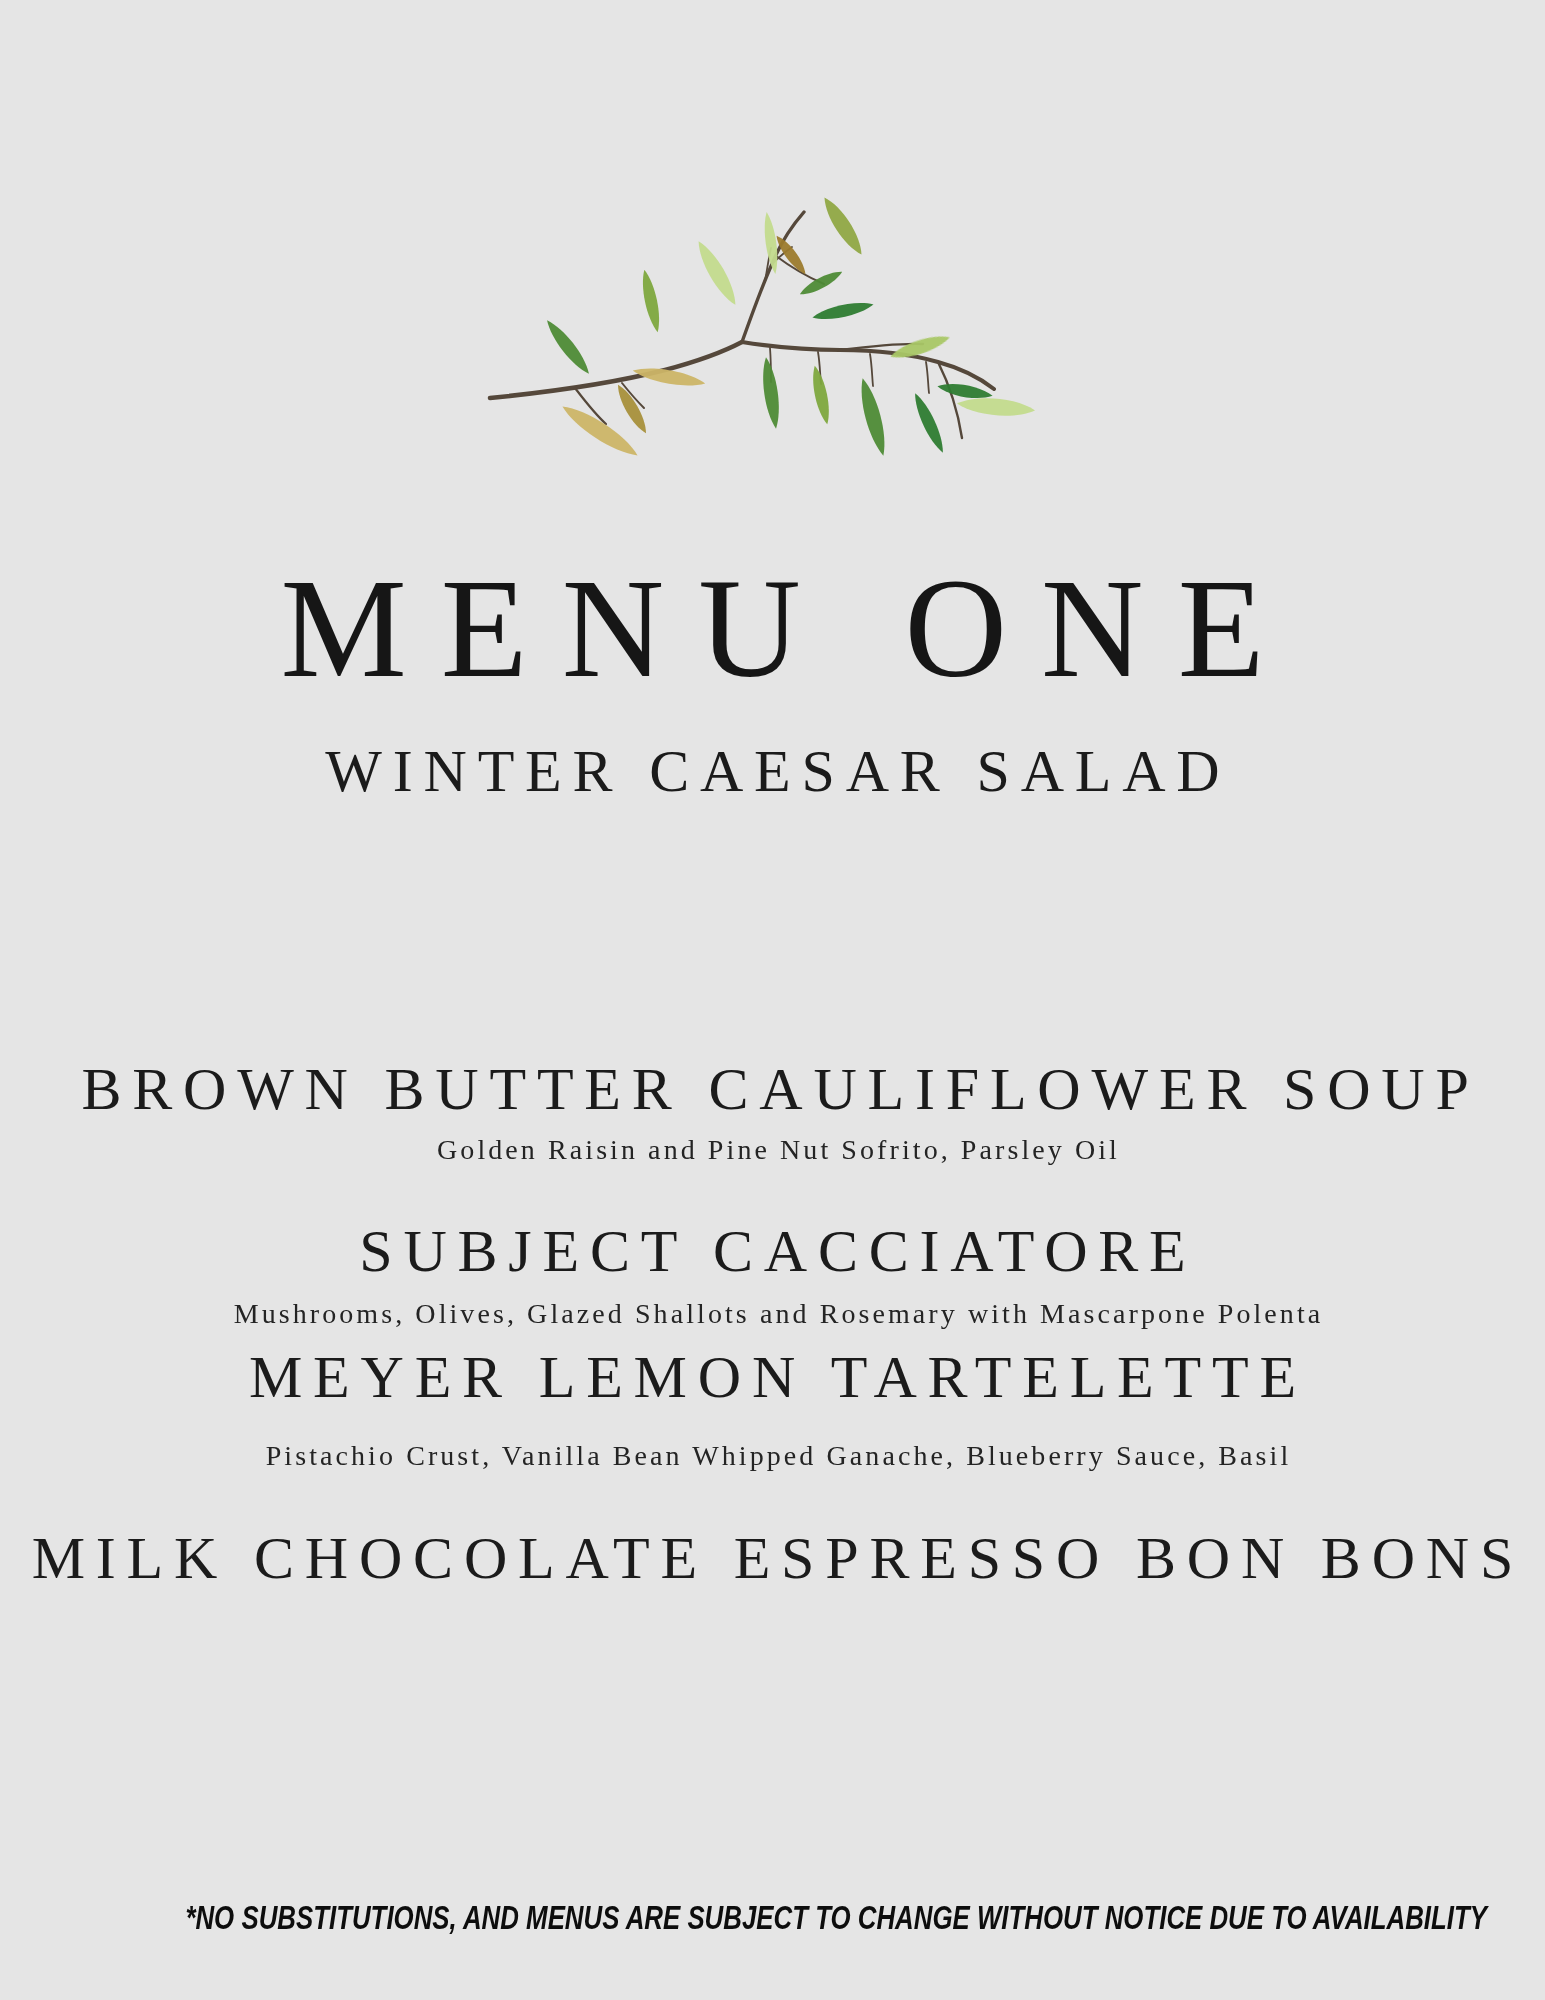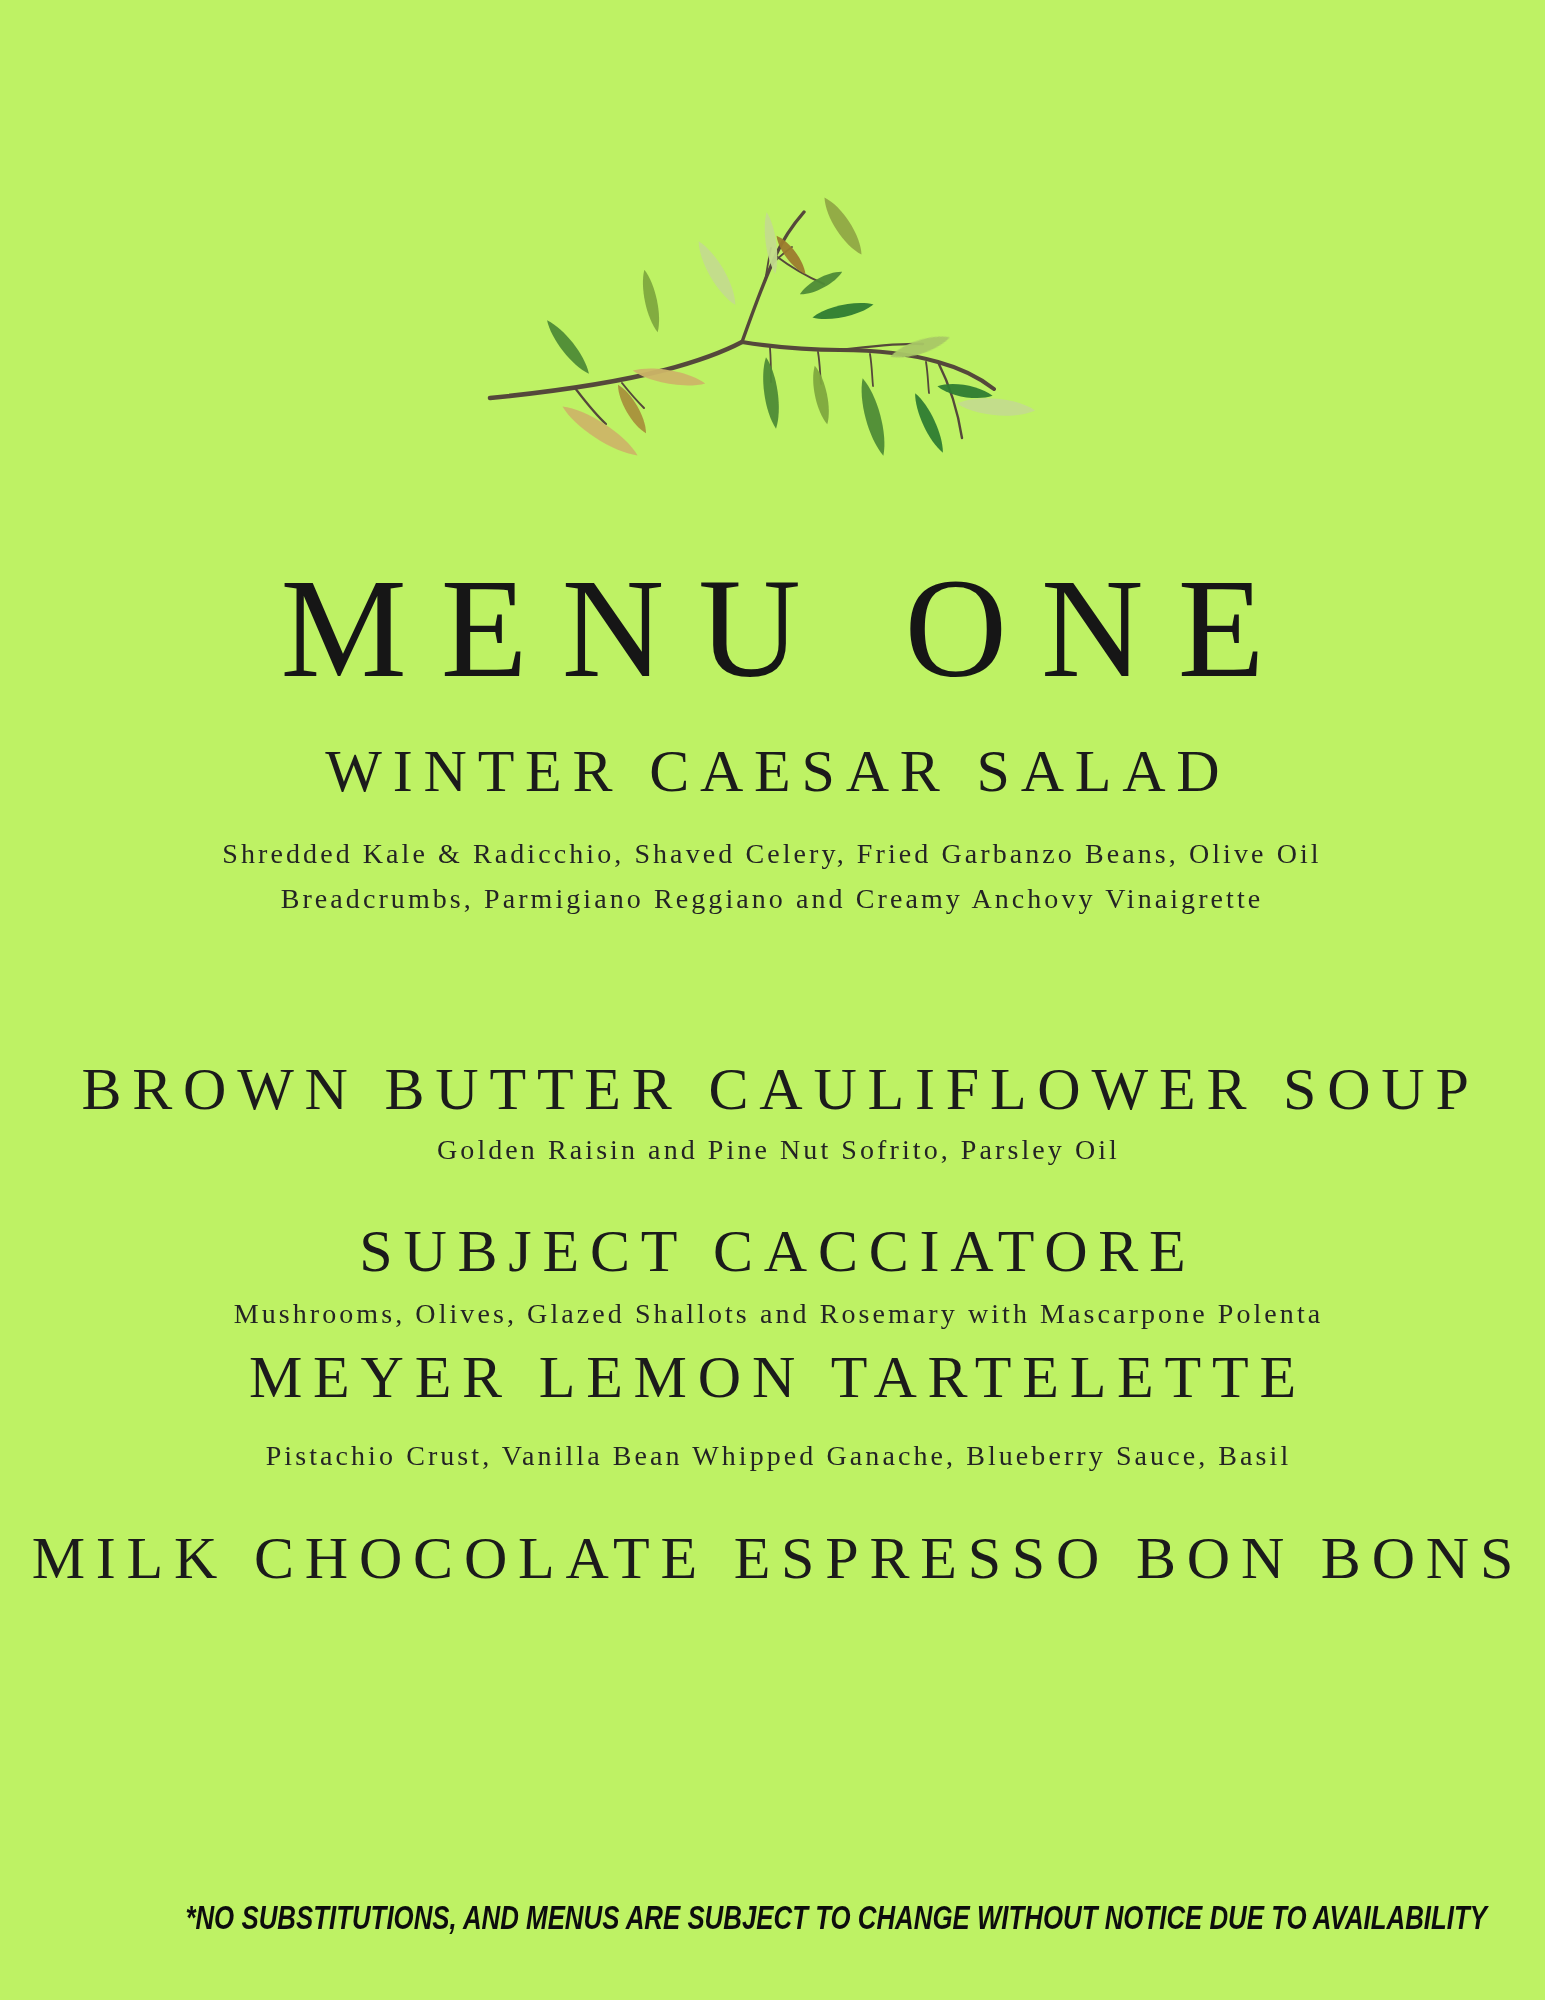--- a/index.html
+++ b/index.html
@@ -1,21 +1,21 @@
 <!DOCTYPE html>
 <html><head>
 <meta charset="utf-8">
 <style>
   html, body { margin: 0; padding: 0; background: #ffffff; }
   .page {
     position: relative;
     width: 1545px;
     height: 2000px;
     margin: 0 auto;
-    background: #bef264;
+    background: #e5e5e5;
     font-family: "Liberation Serif", serif;
     overflow: hidden;
   }
   .line {
     position: absolute;
     left: 0;
     width: 100%;
     text-align: center;
     color: #1e1e1e;
     white-space: nowrap;
@@ -130,21 +130,20 @@
       <use href="#leaf" transform="translate(393,231) rotate(165) scale(1,1)" fill="#4f8c36"></use>
       <use href="#leaf" transform="translate(449,237) rotate(155) scale(0.8,0.82)" fill="#2f7d32"></use>
       <use href="#leaf" transform="translate(485,205) rotate(100) scale(0.8,0.7)" fill="#2f7d32"></use>
       <use href="#leaf" transform="translate(516,221) rotate(95) scale(1.1,0.98)" fill="#c3dc8e"></use>
     </g>
   </svg>
 
   <h1 class="line menu-title">MENU ONE</h1>
 
   <div class="line course-name pos-course1-name">WINTER CAESAR SALAD</div>
-  <div class="line course-desc desc-wrap pos-course1-desc">Shredded Kale &amp; Radicchio, Shaved Celery, Fried Garbanzo Beans, Olive Oil Breadcrumbs, Parmigiano Reggiano and Creamy Anchovy Vinaigrette</div>
 
   <div class="line course-name pos-course2-name">BROWN BUTTER CAULIFLOWER SOUP</div>
   <div class="line course-desc one-liner pos-course2-desc">Golden Raisin and Pine Nut Sofrito, Parsley Oil</div>
 
   <div class="line course-name pos-course3-name">SUBJECT CACCIATORE</div>
   <div class="line course-desc one-liner pos-course3-desc">Mushrooms, Olives, Glazed Shallots and Rosemary with Mascarpone Polenta</div>
 
   <div class="line course-name pos-course4-name">MEYER LEMON TARTELETTE</div>
   <div class="line course-desc one-liner pos-course4-desc">Pistachio Crust, Vanilla Bean Whipped Ganache, Blueberry Sauce, Basil</div>
 

